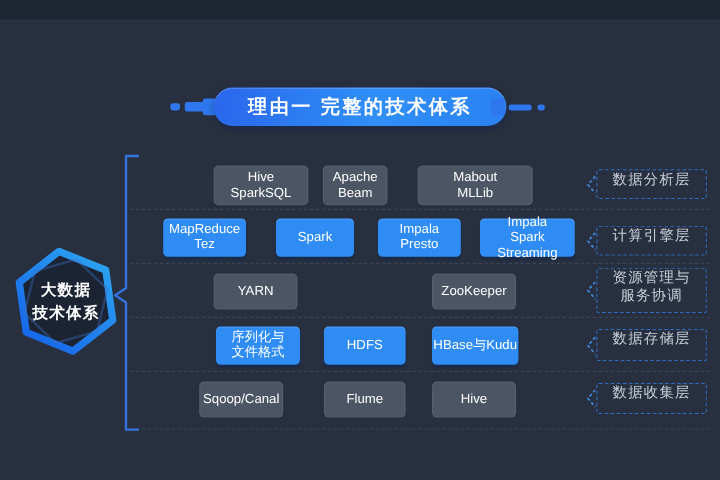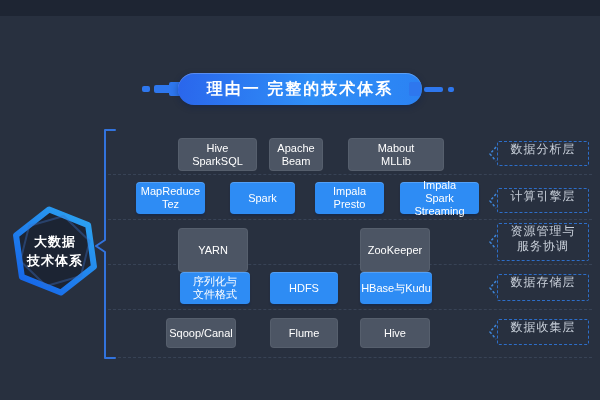--- a/index.html
+++ b/index.html
@@ -51,21 +51,21 @@
     border-radius:4px; color:#ffffff; font-size:11px; line-height:13px;
   }
   .dark { background:#4c5564; box-shadow:inset 0 0 0 1px rgba(255,255,255,.06); }
   .blue { background:#2e8cf4; box-shadow:0 2px 2px rgba(10,35,80,.45),
                               inset 0 1px 0 rgba(255,255,255,.18); }
   .r1 { top:122px; height:33px; }
   .r1b1{left:178px;width:79px} .r1b2{left:269px;width:54px} .r1b3{left:348px;width:96px}
   .r2 { top:166px; height:32px; }
   .r2b1{left:136px;width:69px} .r2b2{left:230px;width:65px}
   .r2b3{left:315px;width:69px} .r2b4{left:400px;width:79px}
-  .r3 { top:212px; height:44px; }
+  .r3 { top:212px; height:30px; }
   .r3b1{left:178px;width:70px} .r3b2{left:360px;width:70px}
   .r4 { top:256px; height:32px; }
   .r4b1{left:180px;width:70px} .r4b2{left:270px;width:68px} .r4b3{left:360px;width:72px}
   .r5 { top:302px; height:30px; }
   .r5b1{left:166px;width:70px} .r5b2{left:270px;width:68px} .r5b3{left:360px;width:70px}
 
   
   .label {
     position:absolute; left:497px; width:92px;
     border:1px dashed #2d6ec9; border-radius:2px;

